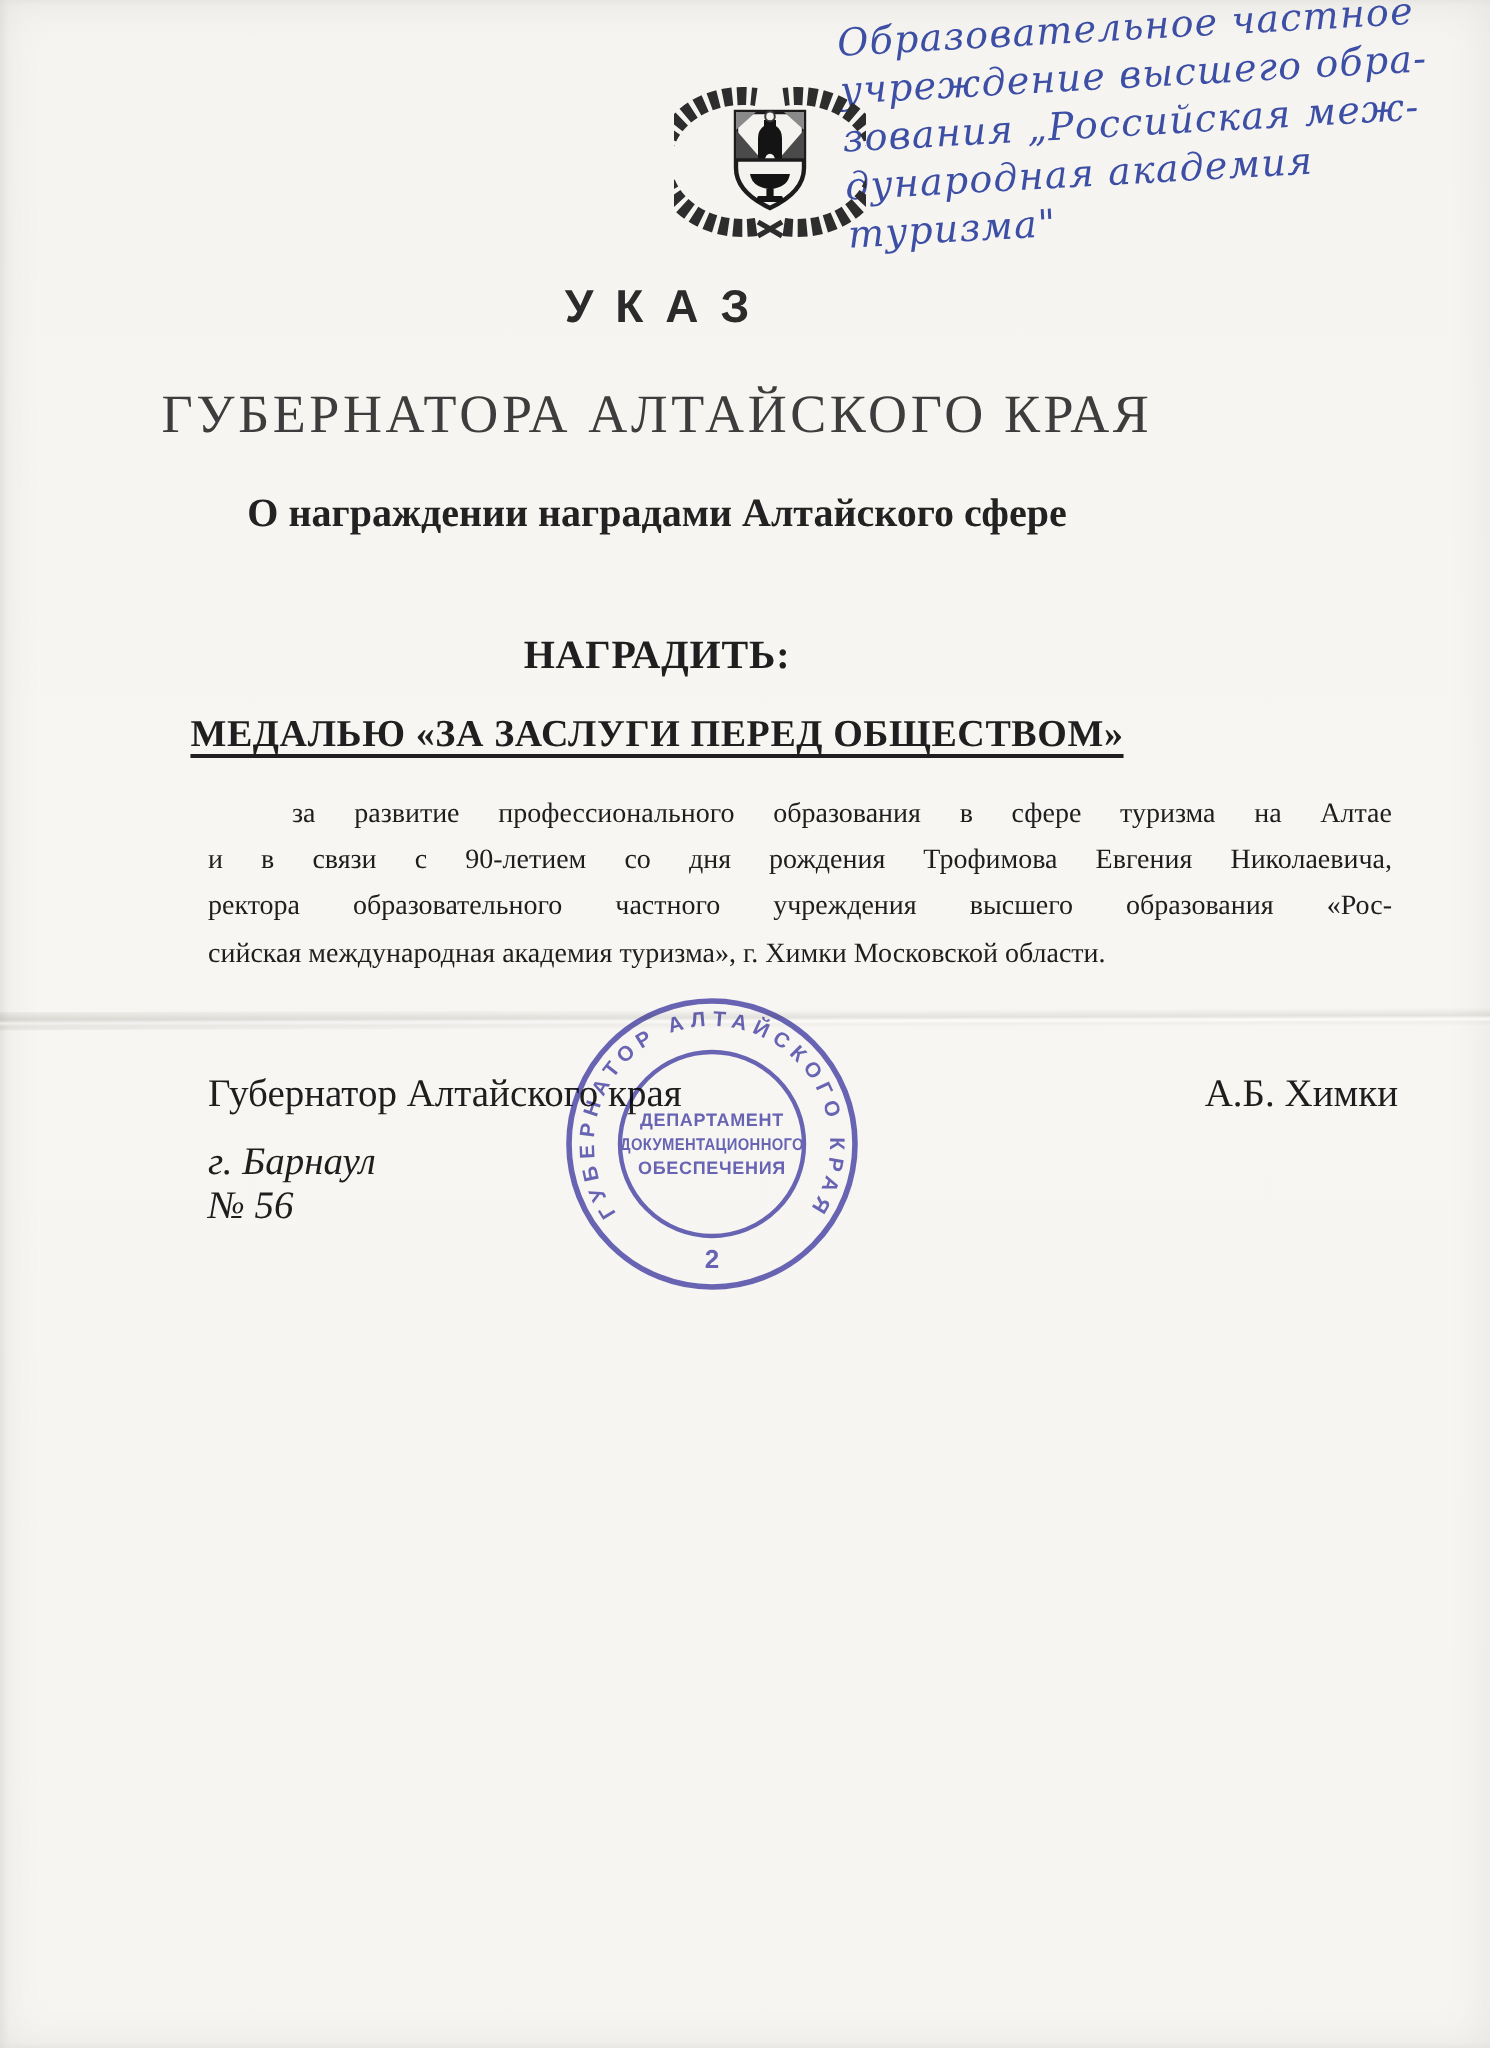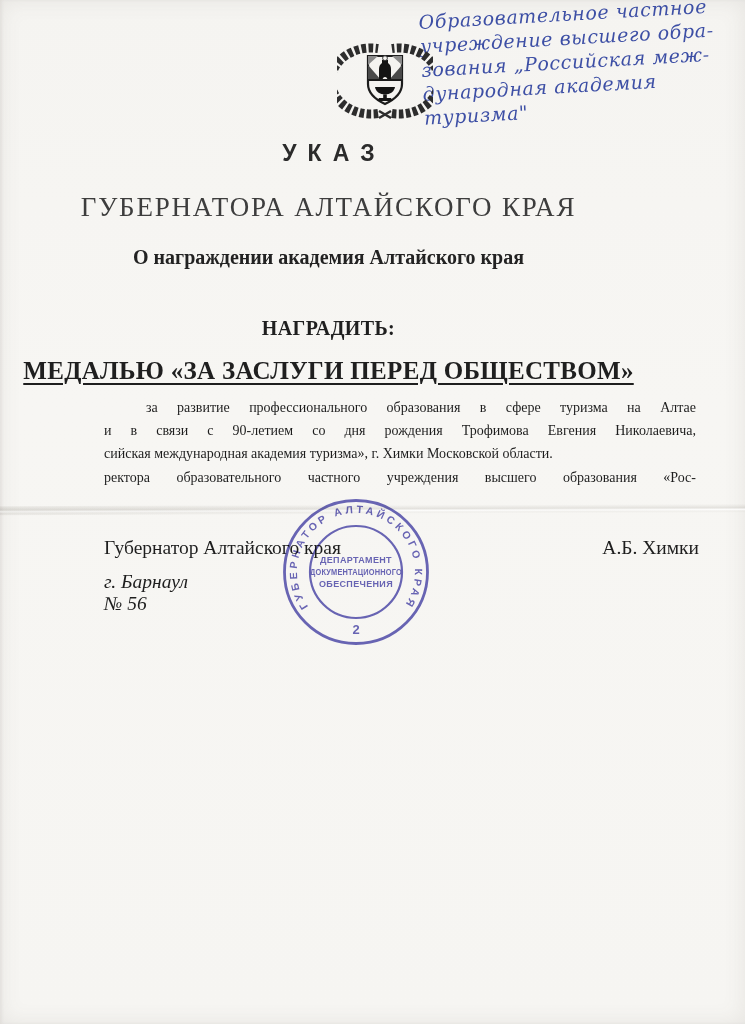--- a/index.html
+++ b/index.html
@@ -27,21 +27,21 @@
   .cline{position:absolute;left:0;width:657px;text-align:center;}
   .title{
     top:140px;font-family:"Liberation Sans", sans-serif;
     font-weight:bold;font-size:23px;letter-spacing:11px;padding-left:11px;
     box-sizing:border-box;color:#2b2b2b;
   }
   .issuer{top:192px;font-size:27px;letter-spacing:1.8px;color:#3d3d3d;}
   .subject{top:246px;font-size:20px;font-weight:bold;color:#222;}
   .directive{top:317px;font-size:20px;font-weight:bold;letter-spacing:0.4px;}
   .award{
-    top:357px;font-size:25px;font-weight:bold;letter-spacing:0.3px;
+    top:357px;font-size:19px;font-weight:bold;letter-spacing:0.3px;
   }
   .award span{
     text-decoration:underline;text-decoration-thickness:2px;text-underline-offset:4px;
   }
   
   .body-par{
     position:absolute;left:104px;top:396px;width:592px;
     font-size:14px;line-height:23.2px;color:#1e1e1e;
   }
   .bl{text-align:justify;text-align-last:justify;}
@@ -107,31 +107,31 @@
     <path d="M31 38 H65" stroke="#1c1c1c" stroke-width="1.8"></path>
     <g fill="#141414">
       <path d="M38 45 H58 L57.6 46.5 Q56 51.8 48 52.6 Q40 51.8 38.4 46.5 Z"></path>
       <rect x="46.2" y="52.4" width="3.6" height="3.6"></rect>
       <path d="M42 56 H54 L55.6 59 H40.4 Z"></path>
     </g>
   </svg>
 
   <div class="cline title">УКАЗ</div>
   <div class="cline issuer">ГУБЕРНАТОРА АЛТАЙСКОГО КРАЯ</div>
-  <div class="cline subject">О награждении академия Алтайского края</div>
+  <div class="cline subject">О награждении наградами Алтайского сфере</div>
   <div class="cline directive">НАГРАДИТЬ:</div>
   <div class="cline award">
     <span>МЕДАЛЬЮ «ЗА ЗАСЛУГИ ПЕРЕД ОБЩЕСТВОМ»</span>
   </div>
 
   <div class="body-par">
     <div class="bl bl-first">за развитие профессионального образования в сфере туризма на Алтае</div>
     <div class="bl">и в связи с 90-летием со дня рождения Трофимова Евгения Николаевича,</div>
+    <div class="bl">ректора образовательного частного учреждения высшего образования «Рос-</div>
     <div class="bl bl-last">сийская международная академия туризма», г. Химки Московской области.</div>
-    <div class="bl">ректора образовательного частного учреждения высшего образования «Рос-</div>
   </div>
 
   <div class="fold"></div>
 
   <div class="sig-row">
     <span>Губернатор Алтайского края</span>
     <span>А.Б. Химки</span>
   </div>
 
   <div class="meta">

